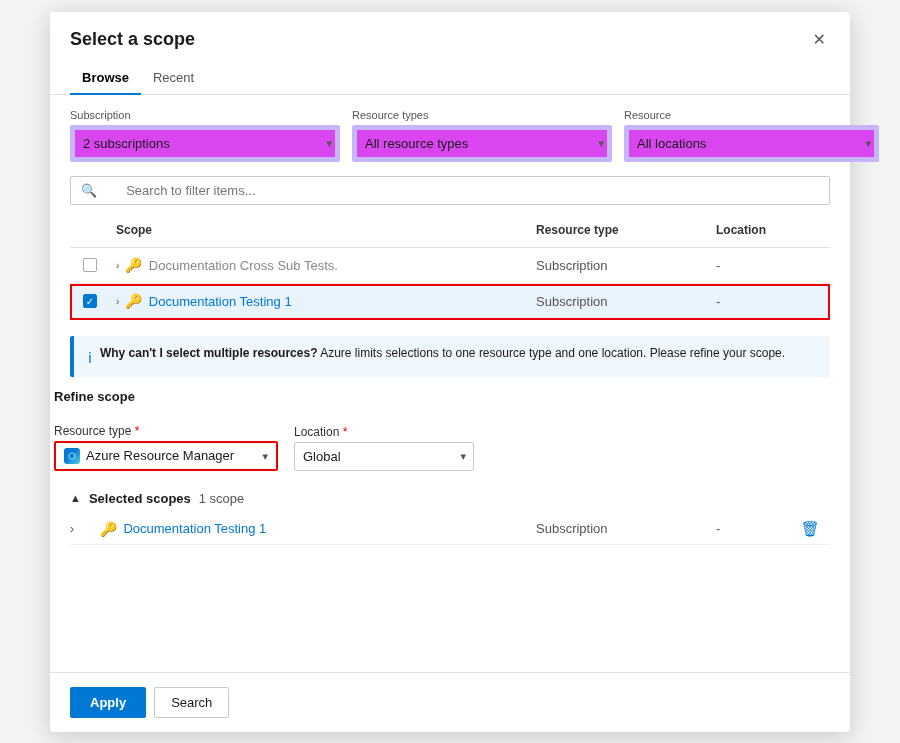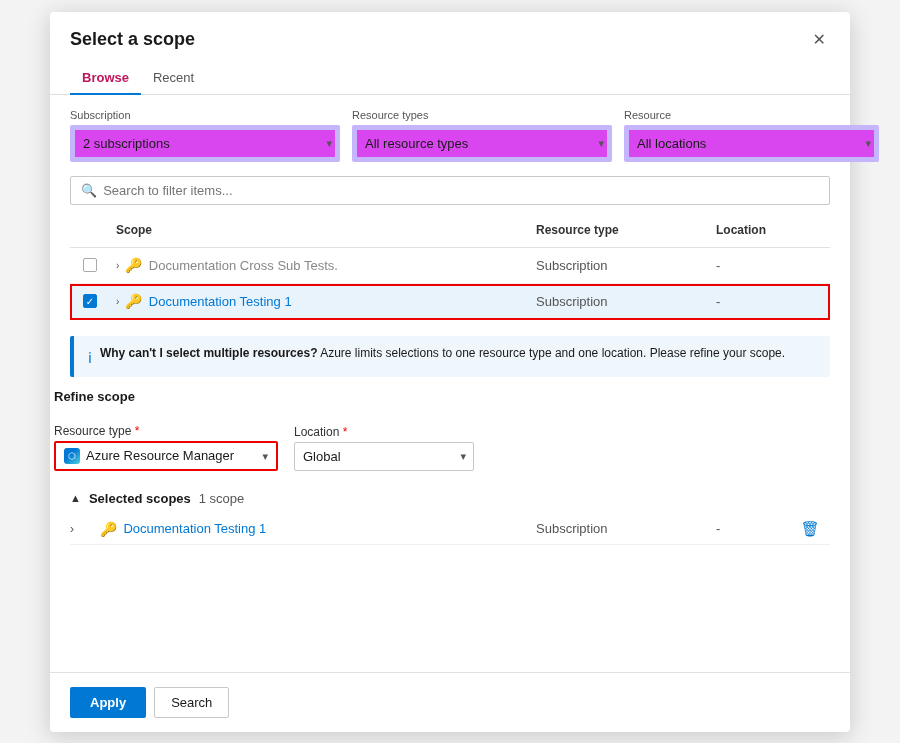--- a/index.html
+++ b/index.html
@@ -50,21 +50,21 @@
     }
     .tab {
       padding: 8px 12px;
       cursor: pointer;
       font-size: 13px;
       color: #555;
       border-bottom: 2px solid transparent;
       margin-bottom: -1px;
     }
     .tab.active {
-      color: #be185d;
+      color: #000000;
       border-bottom: 2px solid #0078d4;
       font-weight: 600;
     }
     .filters {
       display: flex;
       gap: 12px;
       padding: 14px 20px 10px 20px;
       align-items: flex-end;
     }
     .filter-group {
@@ -113,20 +113,21 @@
       gap: 6px;
     }
     .search-icon-span { color: #0078d4; font-size: 13px; }
     .search-input {
       border: none;
       outline: none;
       font-size: 13px;
       color: #555;
       flex: 1;
       background: transparent;
+      margin-left: 23px;
     }
     .table-area {
       margin: 0 20px;
     }
     .table-header {
       display: grid;
       grid-template-columns: 40px 1fr 180px 120px;
       border-bottom: 1px solid #e0e0e0;
       padding: 6px 0;
     }

